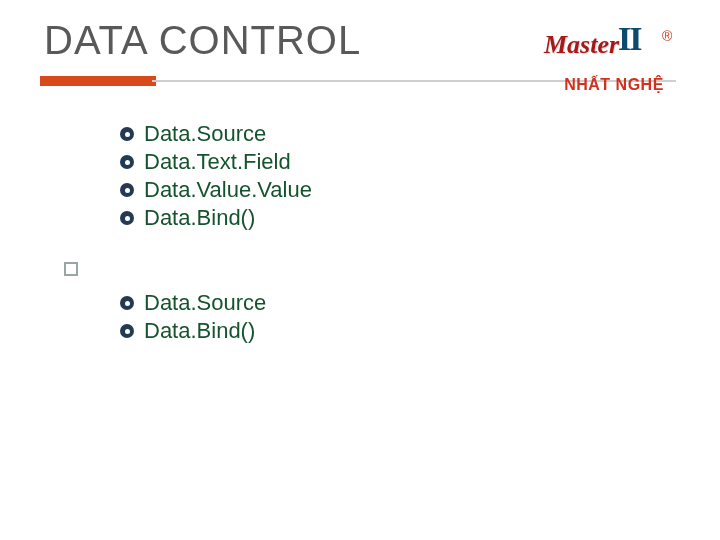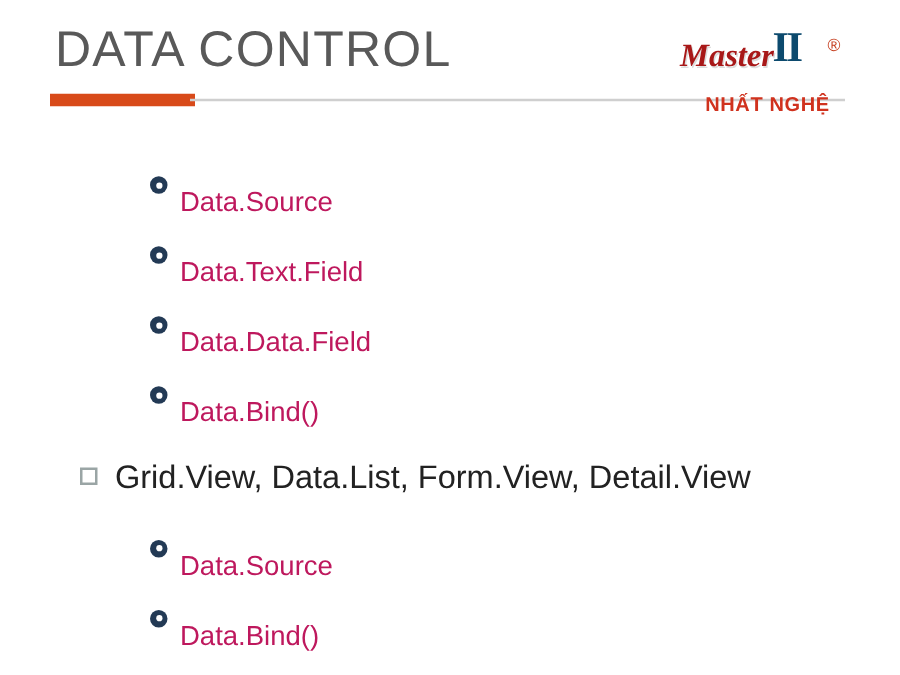--- a/index.html
+++ b/index.html
@@ -137,22 +137,21 @@
   }
   .level2 .dot::after {
     content: "";
     width: 5px;
     height: 5px;
     border-radius: 50%;
     background: #fff;
   }
   .level2-text {
     font-size: 22px;
-    color: #be185d;
-    margin-top: 28px;
+    color: #14532d;
   }
 </style>
 </head>
 <body>
 
 <div class="slide">
 
   <div class="header">
     <div class="title">DATA CONTROL</div>
     <div class="logo">
@@ -175,31 +174,30 @@
       <div class="level2">
         <span class="dot"></span>
         <span class="level2-text">Data.Source</span>
       </div>
       <div class="level2">
         <span class="dot"></span>
         <span class="level2-text">Data.Text.Field</span>
       </div>
       <div class="level2">
         <span class="dot"></span>
-        <span class="level2-text">Data.Data.Field</span>
+        <span class="level2-text">Data.Value.Value</span>
       </div>
       <div class="level2">
         <span class="dot"></span>
         <span class="level2-text">Data.Bind()</span>
       </div>
     </div>
 
     <div class="level1">
       <span class="bullet"></span>
-      <span class="level1-text">Grid.View, Data.List, Form.View, Detail.View</span>
     </div>
     <div class="level2-block">
       <div class="level2">
         <span class="dot"></span>
         <span class="level2-text">Data.Source</span>
       </div>
       <div class="level2">
         <span class="dot"></span>
         <span class="level2-text">Data.Bind()</span>
       </div>

